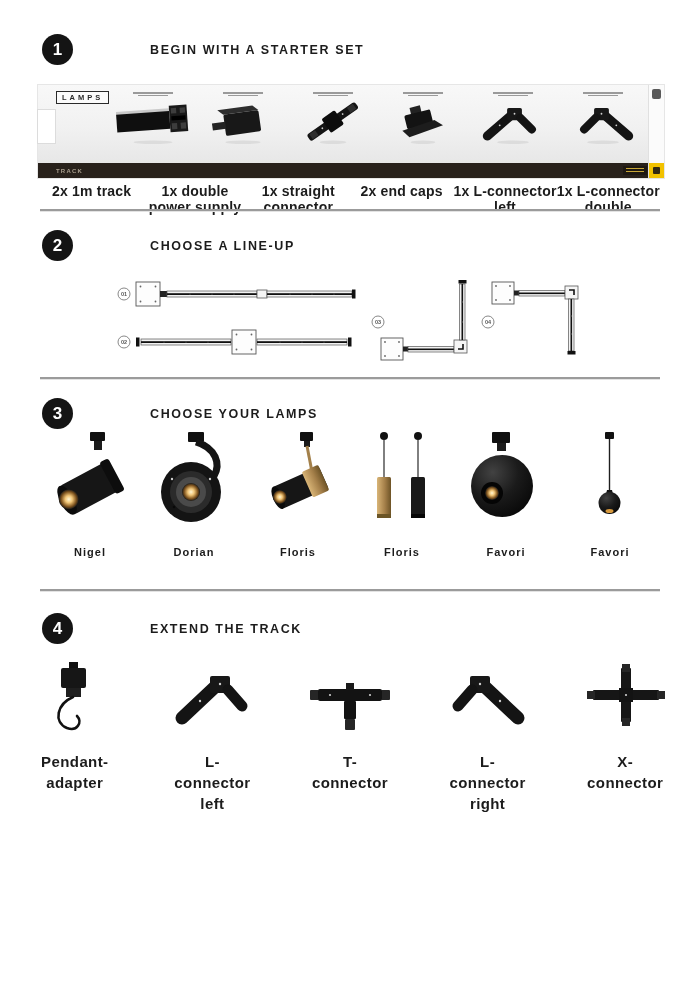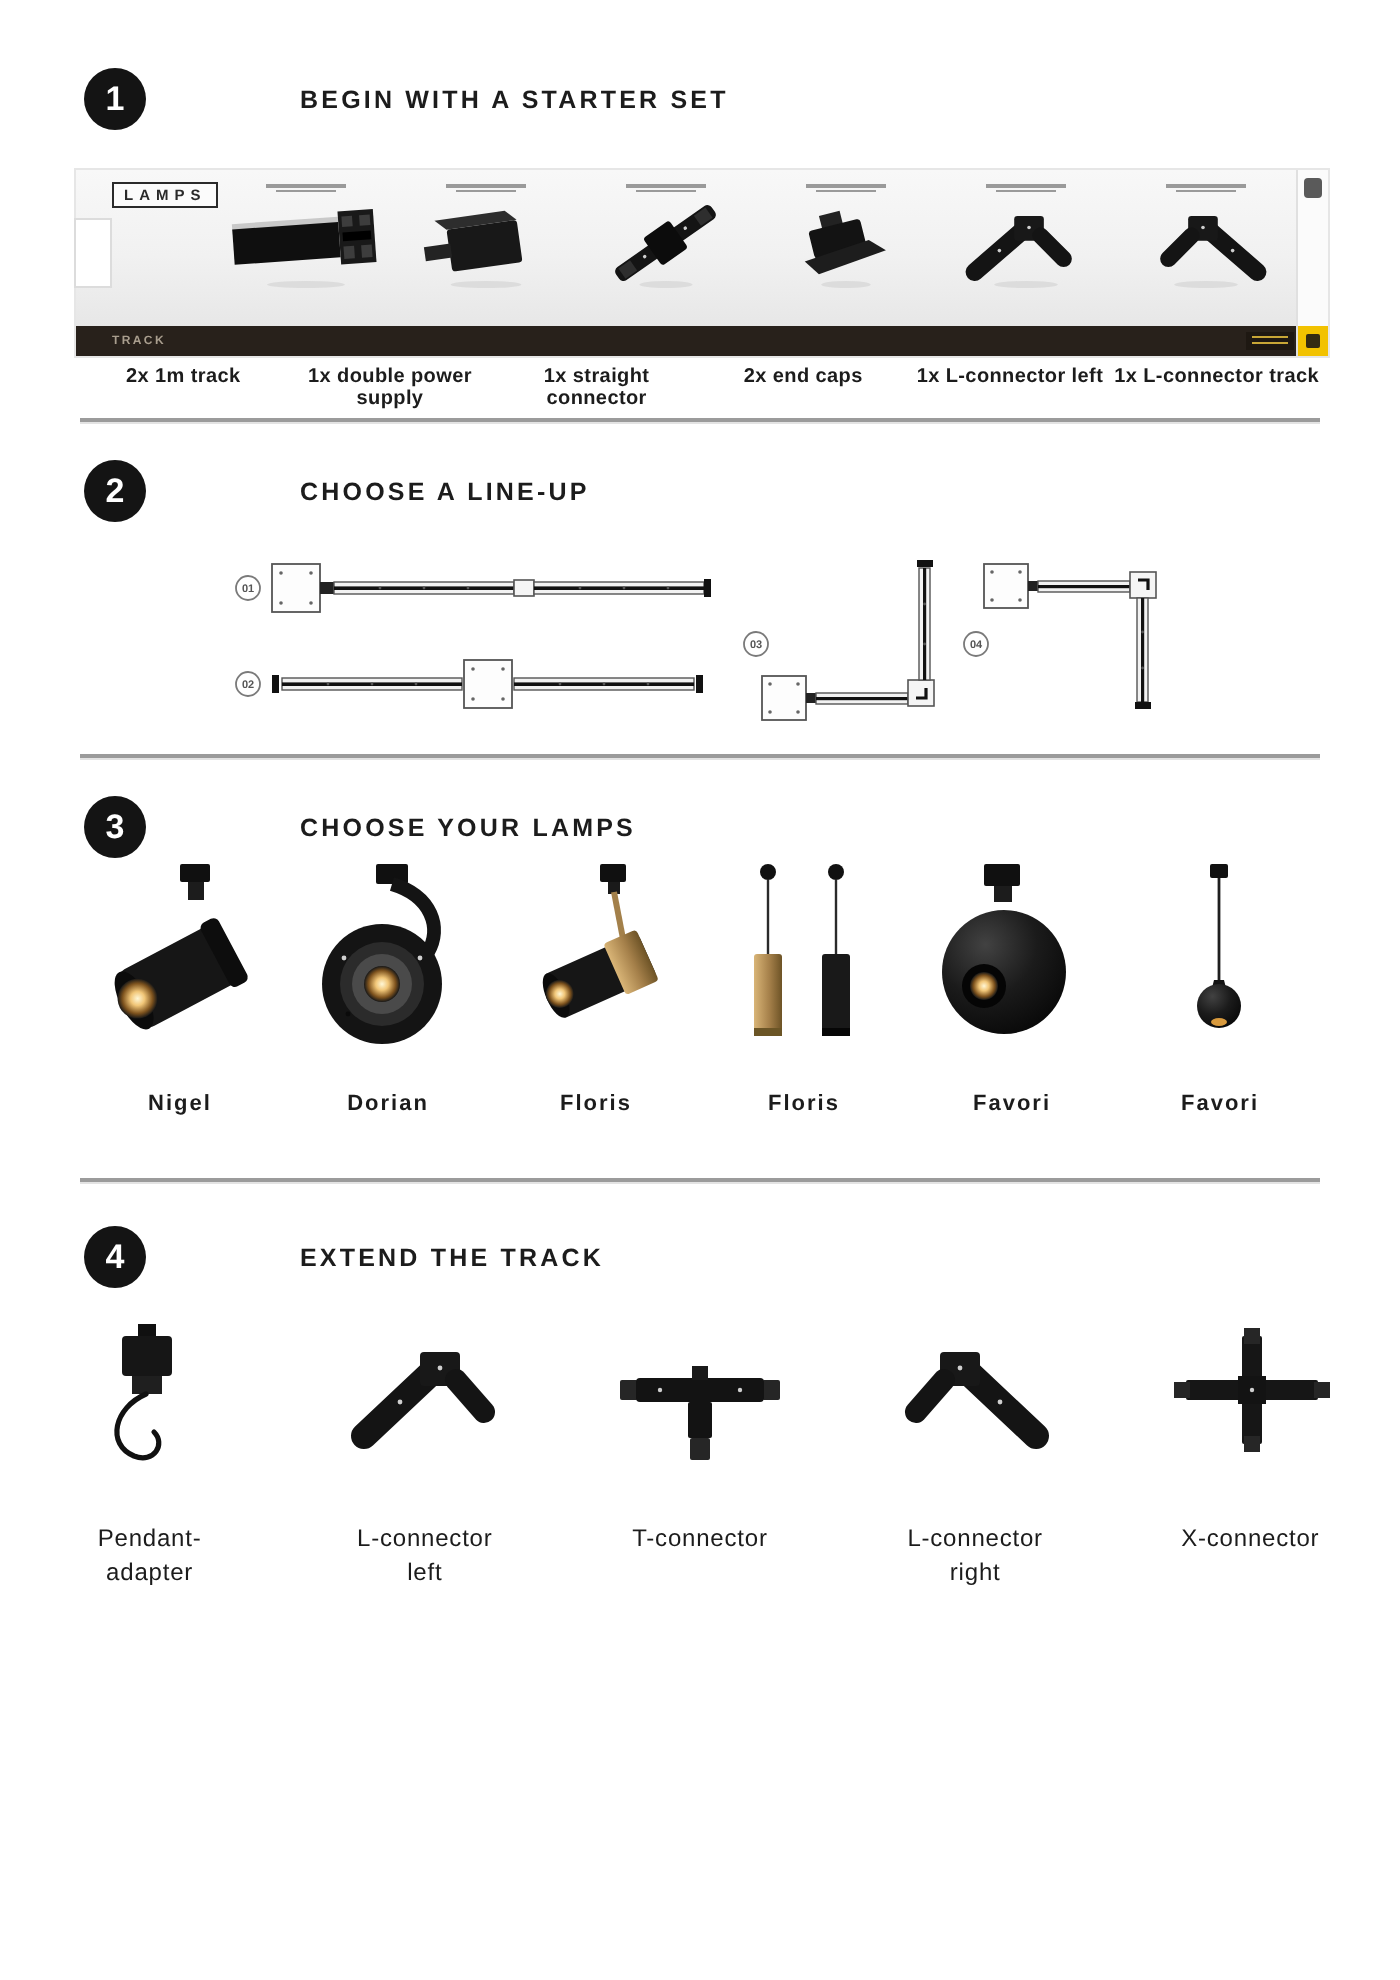--- a/index.html
+++ b/index.html
@@ -42,36 +42,36 @@
   .box-items{position:absolute;left:70px;right:10px;top:4px;bottom:17px;display:flex;}
   .box-cell{flex:1;display:flex;flex-direction:column;align-items:center;}
   .microtext{width:44px;margin-top:2px;}
   .microtext i{display:block;height:1.6px;background:#9a9a9a;margin:1px auto;}
   .microtext i:nth-child(1){width:40px;}
   .microtext i:nth-child(2){width:30px;}
   .box-cell svg{width:90px;height:54px;margin-top:1px;}
 
   
   .captions{position:absolute;left:40px;top:183px;width:620px;display:flex;}
-  .captions .cap{flex:1;text-align:center;font-size:10px;font-weight:700;letter-spacing:0.2px;color:#1c1c1c;}
+  .captions .cap{flex:1;text-align:center;font-size:14px;font-weight:700;letter-spacing:0.2px;color:#1c1c1c;}
 
   
   .lineups{position:absolute;left:40px;top:278px;width:620px;height:96px;}
 
   
   .lamps{position:absolute;left:38px;top:430px;width:624px;display:flex;}
   .lamp-cell{flex:1;display:flex;flex-direction:column;align-items:center;}
   .lamp-cell svg{width:100px;height:104px;}
   .lamp-name{margin-top:12px;font-size:11px;font-weight:700;letter-spacing:1px;color:#1c1c1c;}
 
   
   .extend{position:absolute;left:6px;top:660px;width:688px;display:flex;}
   .ext-cell{flex:1;display:flex;flex-direction:column;align-items:center;}
   .ext-cell svg{width:84px;height:80px;}
-  .ext-name{margin-top:21px;font-size:12px;font-weight:400;letter-spacing:0.4px;color:#1c1c1c;
+  .ext-name{margin-top:11px;font-size:15px;font-weight:700;letter-spacing:0.4px;color:#1c1c1c;
     text-align:center;line-height:1.4;max-width:86px;}
 </style>
 </head>
 <body>
 
 <svg width="0" height="0" style="position:absolute" aria-hidden="true">
   <defs>
     <radialGradient id="glow" cx="50%" cy="50%" r="50%">
       <stop offset="0%" stop-color="#fff7d6"></stop>
       <stop offset="35%" stop-color="#f1c678"></stop>
@@ -224,21 +224,21 @@
         </div>
     </div>
   </div>
 
   <div class="captions">
     <div class="cap">2x 1m track</div>
     <div class="cap">1x double power supply</div>
     <div class="cap">1x straight connector</div>
     <div class="cap">2x end caps</div>
     <div class="cap">1x L-connector left</div>
-    <div class="cap">1x L-connector track</div>
+    <div class="cap">1x L-connector double</div>
   </div>
 
   <div class="divider" style="top:209px"></div>
 
   <div class="step-head" style="top:230px">
     <div class="badge">2</div>
     <h2 class="step-title">CHOOSE A LINE-UP</h2>
   </div>
 
   <svg class="lineups" viewBox="0 0 620 96">

